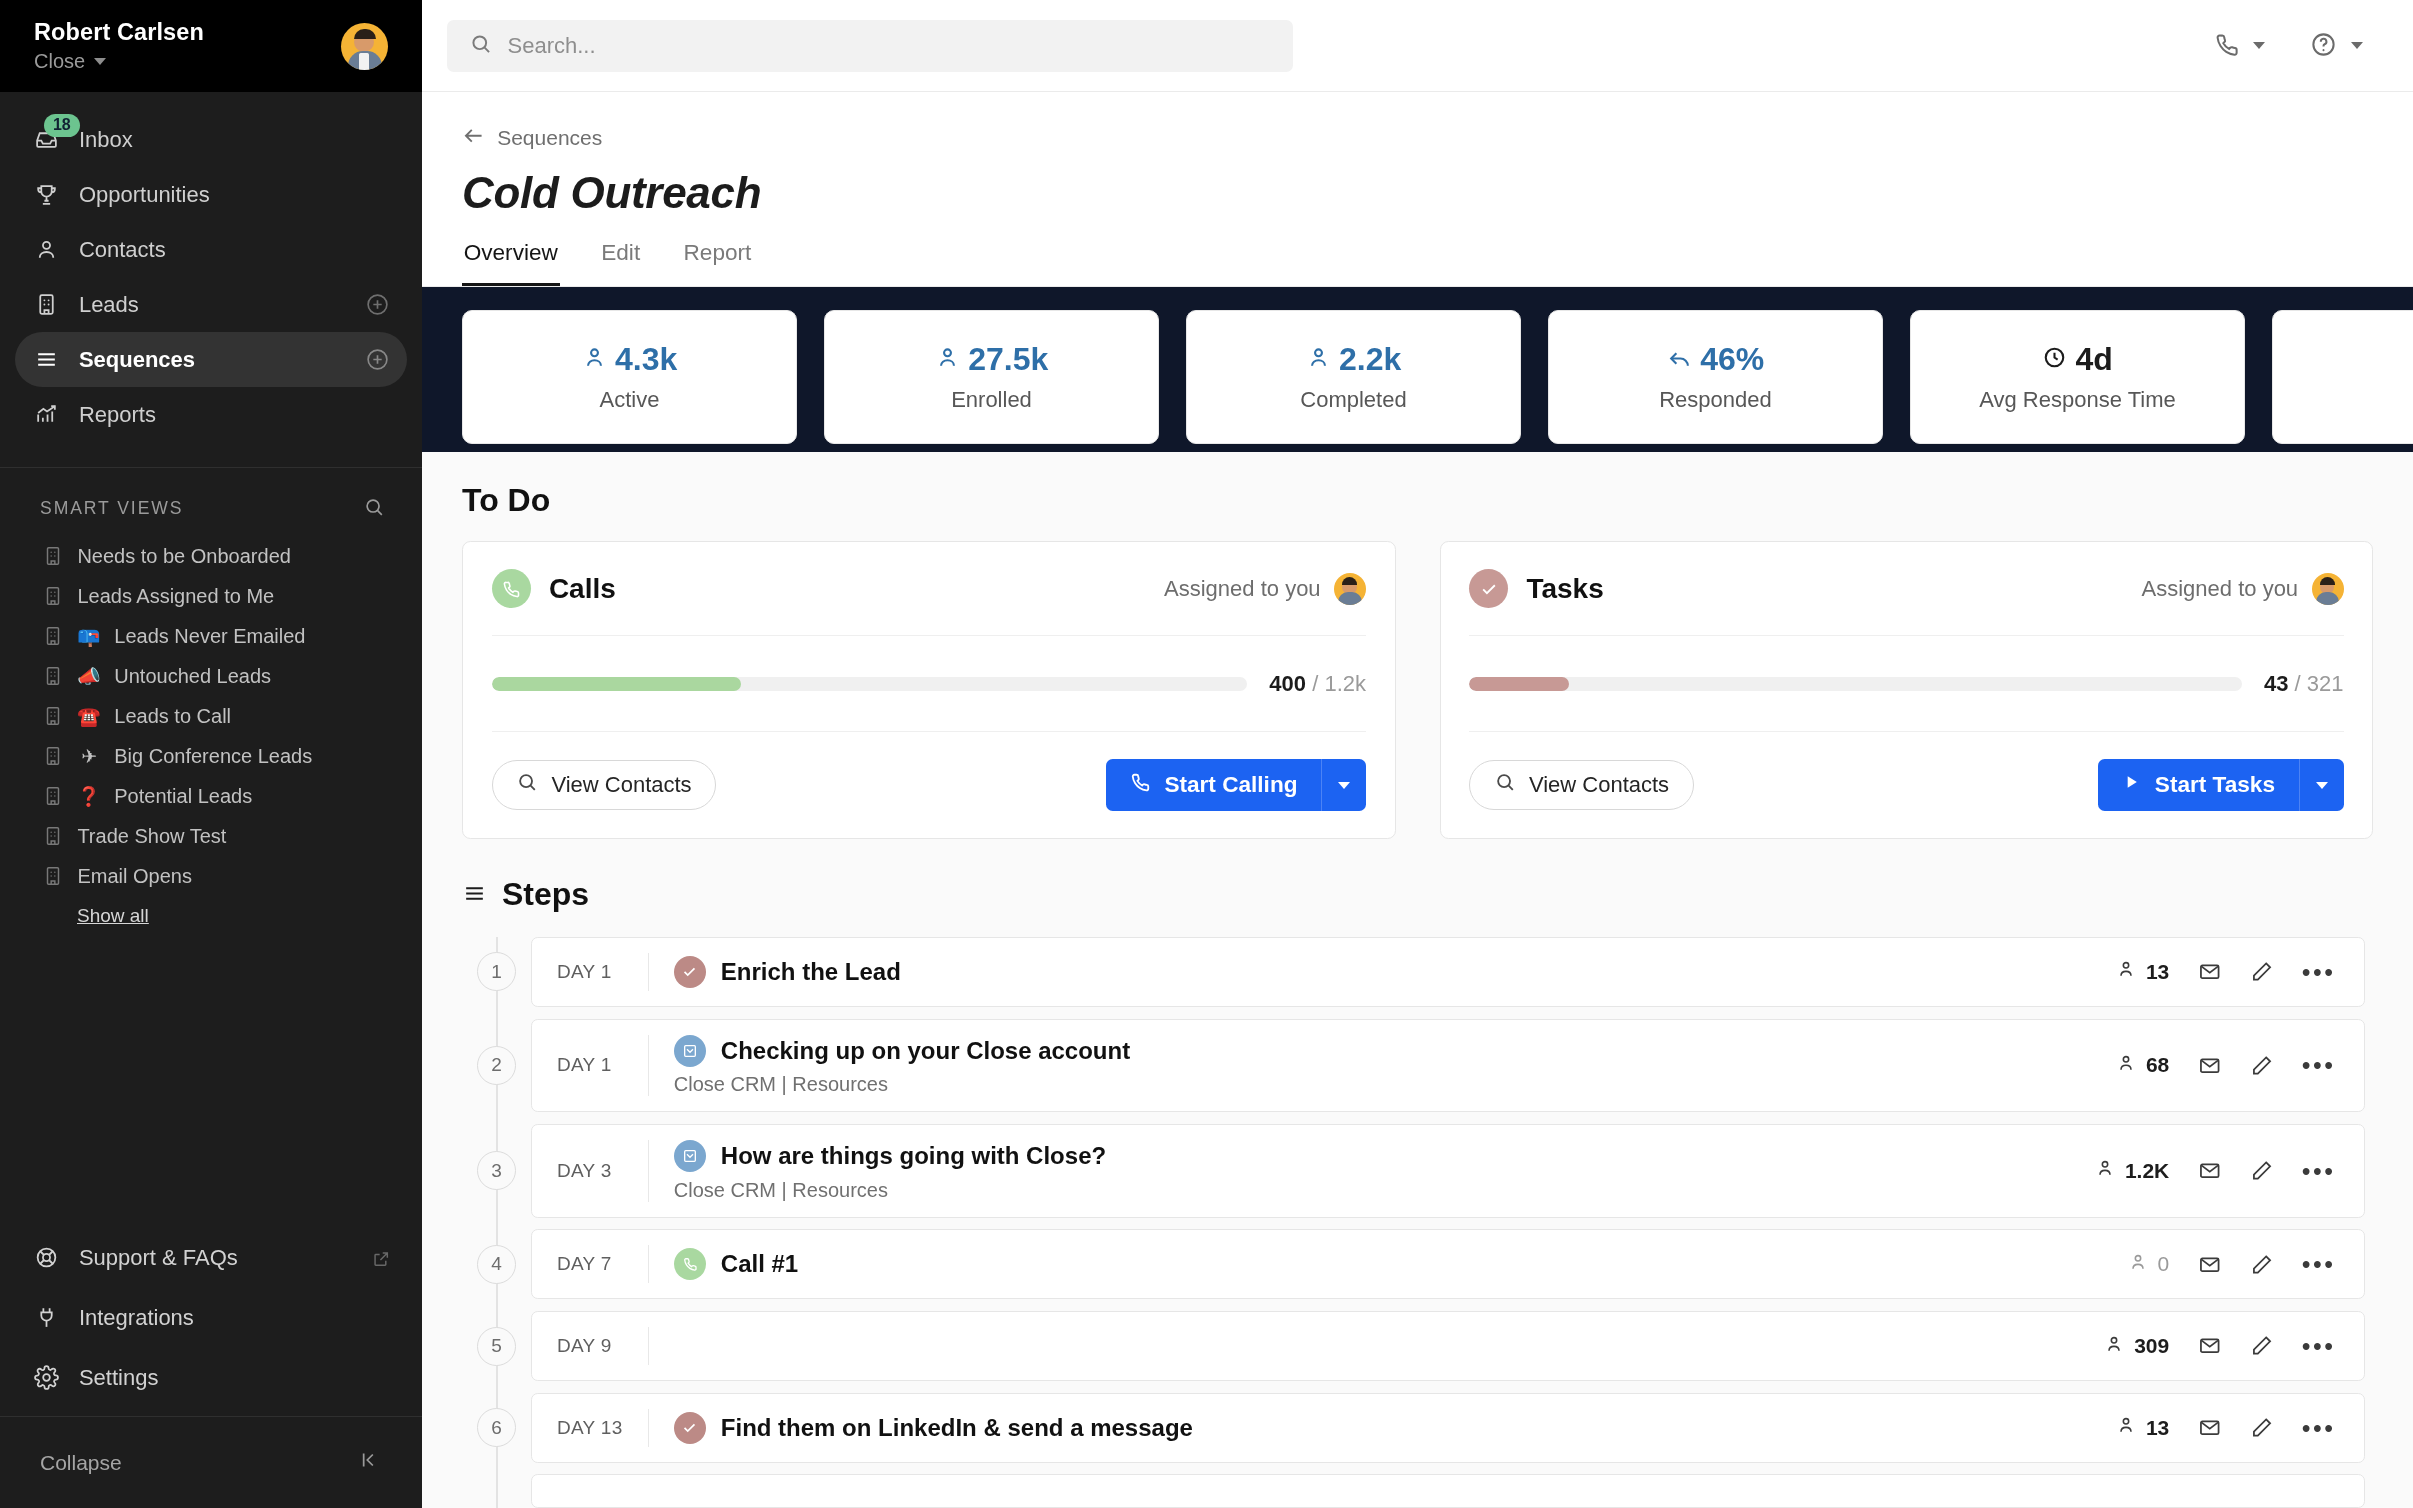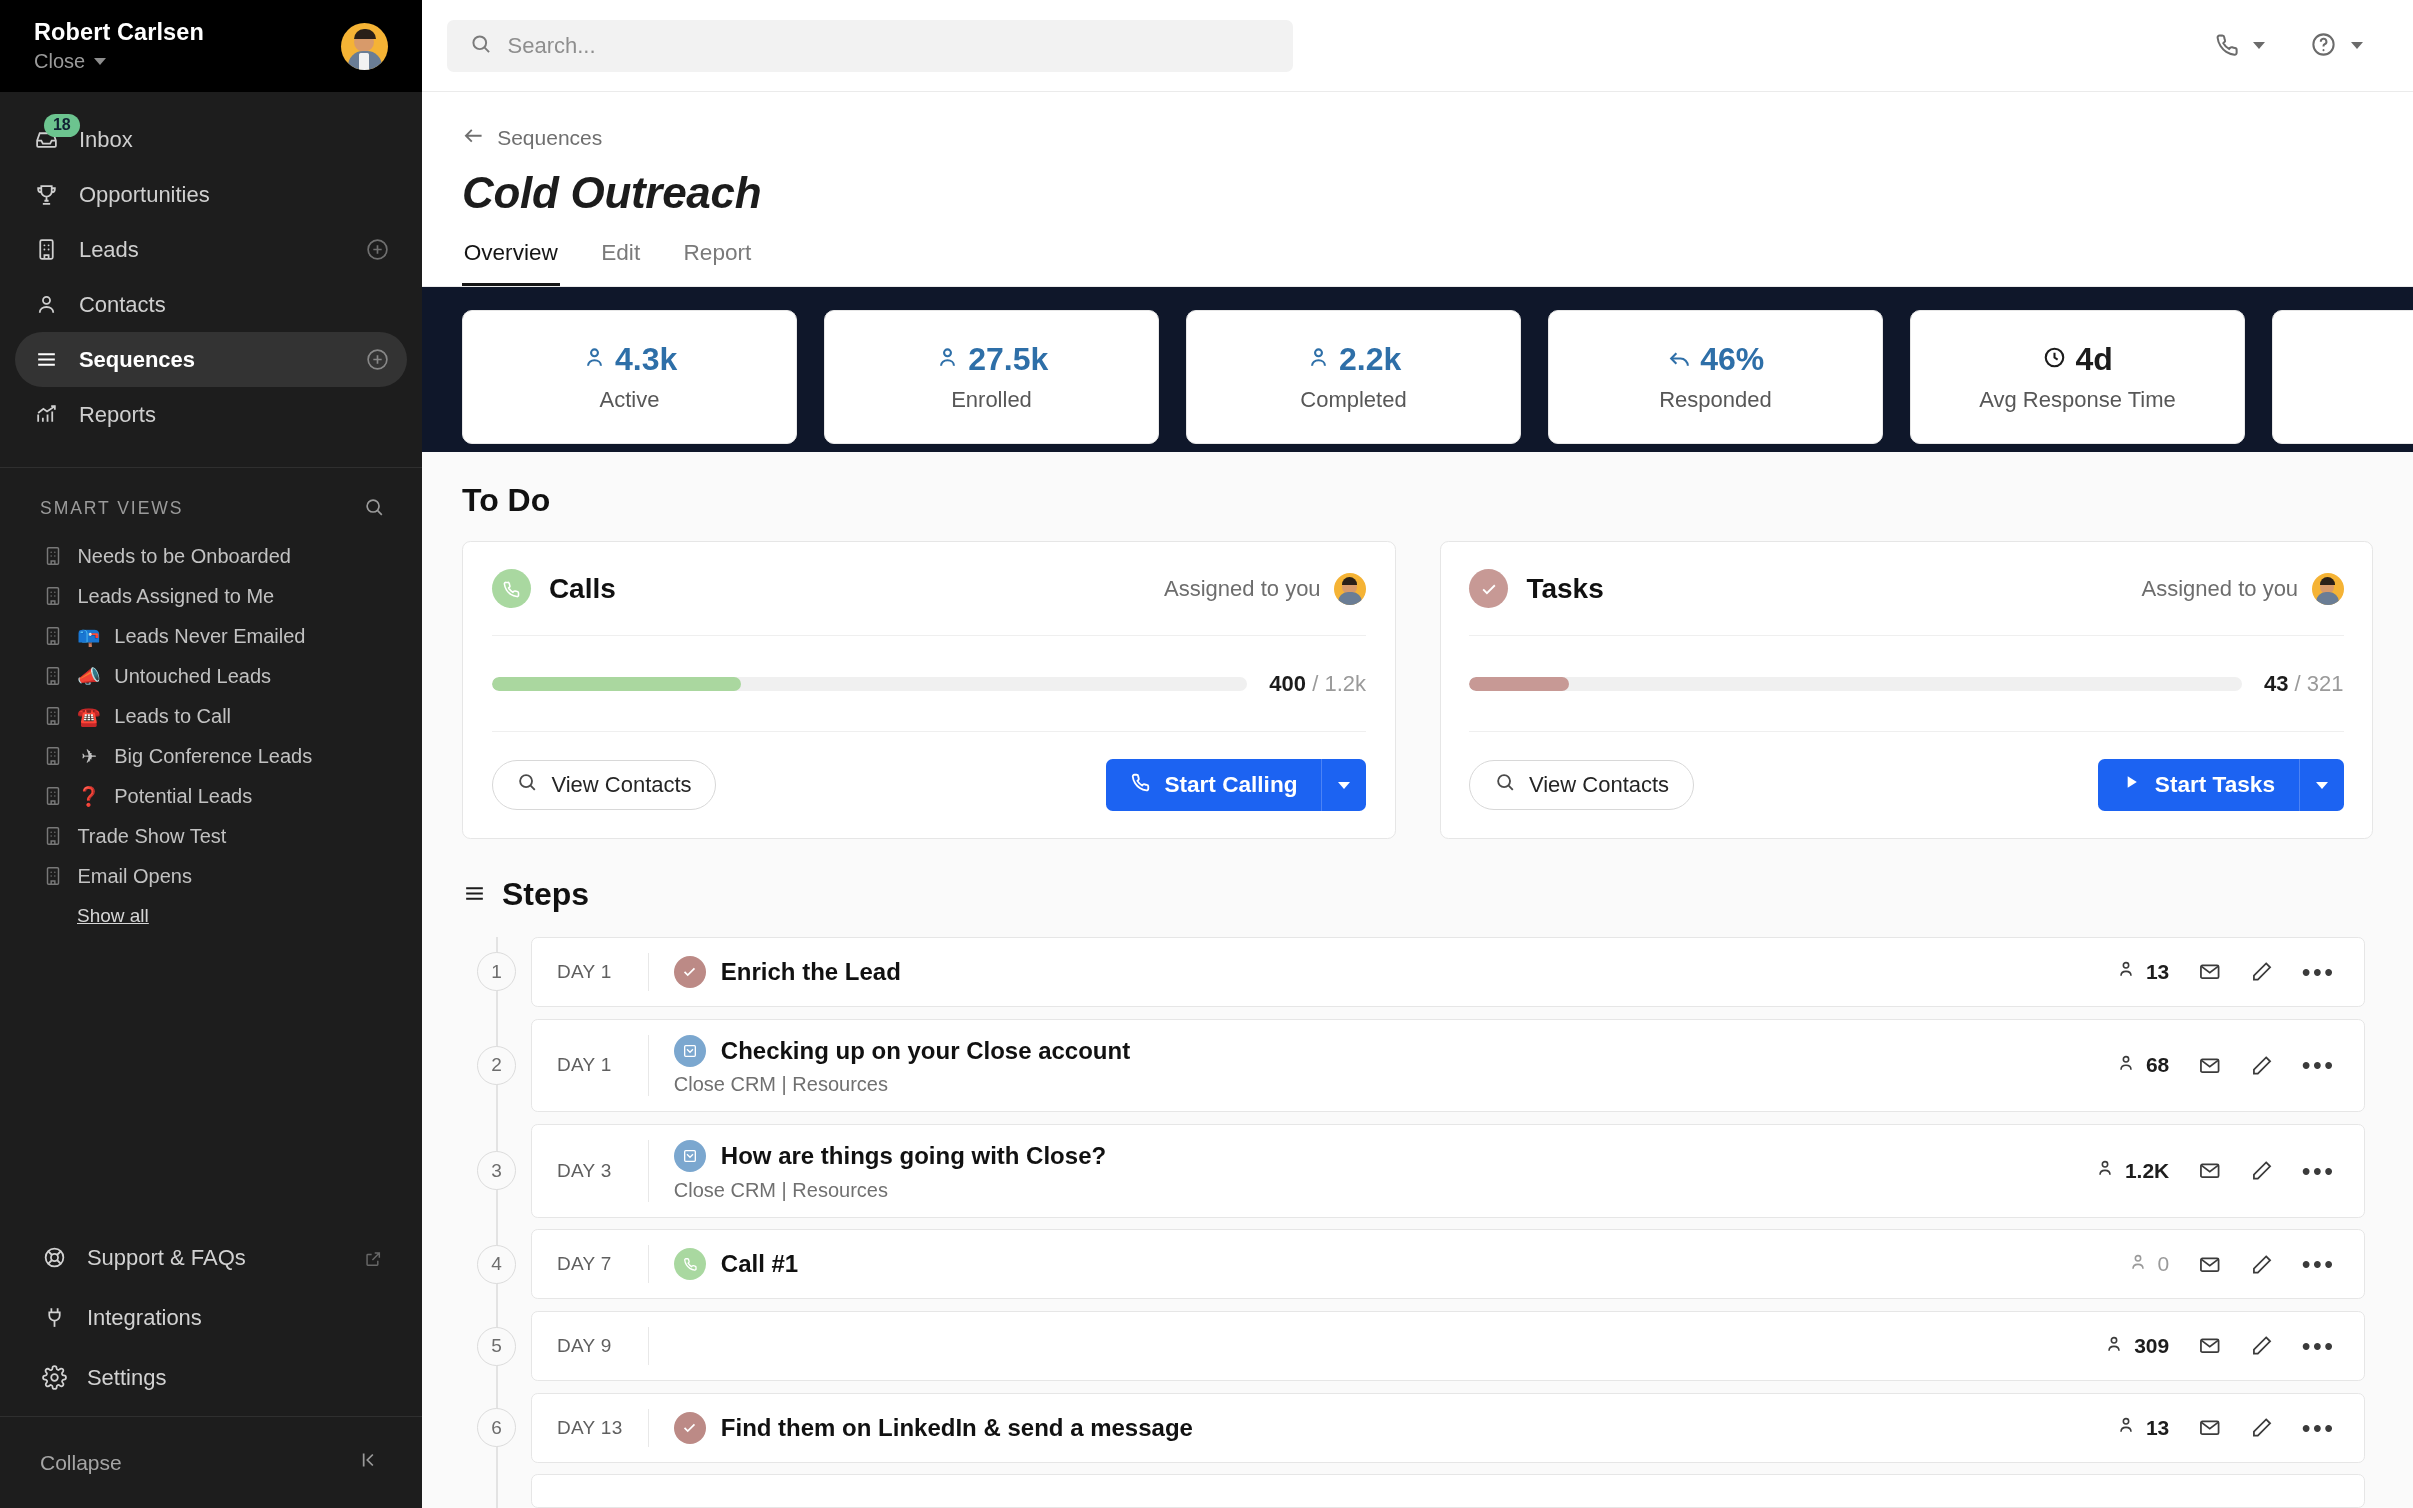--- a/index.html
+++ b/index.html
@@ -69,21 +69,21 @@
   }
   .sv-emoji { font-size: 19px; width: 23.5px; text-align:center; flex:0 0 23.5px;}
   .sv-bld { width: 22px; height: 22px; flex:0 0 22px; opacity:.62;}
   .sv-showall { padding: 8.4px 0 0 77px; }
   .sv-showall span { font-size: 19px; color: #d6d6d6; text-decoration: underline; cursor:pointer;}
 
   .sb-spacer { flex: 1 1 auto; }
   .sb-bottom { padding-bottom: 8.4px; }
   .bot-item {
     display: flex; align-items: center; gap: 18.4px;
-    height: 60px; padding: 0 40px; font-size: 22px; color: #d2d2d2; cursor:pointer;
+    height: 60px; padding: 0 32px; font-size: 22px; color: #d2d2d2; cursor:pointer;
   }
   .bot-item .ext { margin-left: auto; opacity: .6; width:18.4px;height:18.4px;}
   .sb-collapse {
     border-top: 0.8px solid #2f2f2f; height: 92px; display: flex; align-items: center;
     justify-content: space-between; padding: 0 40px; color: #a5a5a5; font-size: 21px;
     cursor: pointer;
   }
 
   
   .main { flex: 1 1 auto; height: 1508px; background: #fafafa; display: flex; flex-direction: column; overflow: hidden;}
@@ -236,45 +236,45 @@
           <svg viewBox="0 0 24 24" fill="none" stroke="#cfcfcf" stroke-width="1.7">
               <path d="M7 4h10v5a5 5 0 0 1-10 0zM7 6H4v1a3 3 0 0 0 3 3M17 6h3v1a3 3 0 0 1-3 3M12 14v4M8.5 21h7M10 18h4"></path>
             </svg>
         </span>
         <span class="nav-label">Opportunities</span>
       </div>
 
       <div class="nav-item">
         <span class="nav-ic">
           <svg viewBox="0 0 24 24" fill="none" stroke="#cfcfcf" stroke-width="1.7">
+              <circle cx="12" cy="8" r="3.4"></circle>
+              <path d="M5.5 20c0-3.6 2.9-5.6 6.5-5.6s6.5 2 6.5 5.6"></path>
+            </svg>
+        </span>
+        <span class="nav-label">Contacts</span>
+      </div>
+
+      <div class="nav-item">
+        <span class="nav-ic">
+          <svg viewBox="0 0 24 24" fill="none" stroke="#cfcfcf" stroke-width="1.7">
               <rect x="6" y="3" width="12" height="18" rx="1.5"></rect>
               <circle cx="10" cy="8" r=".9" fill="#cfcfcf" stroke="none"></circle>
               <circle cx="14" cy="8" r=".9" fill="#cfcfcf" stroke="none"></circle>
               <circle cx="10" cy="12" r=".9" fill="#cfcfcf" stroke="none"></circle>
               <circle cx="14" cy="12" r=".9" fill="#cfcfcf" stroke="none"></circle>
               <path d="M10 21v-3.5h4V21"></path>
             </svg>
         </span>
         <span class="nav-label">Leads</span>
         <span class="plus-ic">
           <svg viewBox="0 0 24 24" fill="none" stroke="#9c9c9c" stroke-width="1.6">
               <circle cx="12" cy="12" r="9"></circle>
               <path d="M12 8v8M8 12h8"></path>
             </svg>
         </span>
-      </div>
-
-      <div class="nav-item">
-        <span class="nav-ic">
-          <svg viewBox="0 0 24 24" fill="none" stroke="#cfcfcf" stroke-width="1.7">
-              <circle cx="12" cy="8" r="3.4"></circle>
-              <path d="M5.5 20c0-3.6 2.9-5.6 6.5-5.6s6.5 2 6.5 5.6"></path>
-            </svg>
-        </span>
-        <span class="nav-label">Contacts</span>
       </div>
 
       <div class="nav-item active">
         <span class="nav-ic">
           <svg viewBox="0 0 24 24" fill="none" stroke="#ffffff" stroke-width="1.9">
               <path d="M4 7h16M4 12h16M4 17h16"></path>
             </svg>
         </span>
         <span class="nav-label">Sequences</span>
         <span class="plus-ic">

